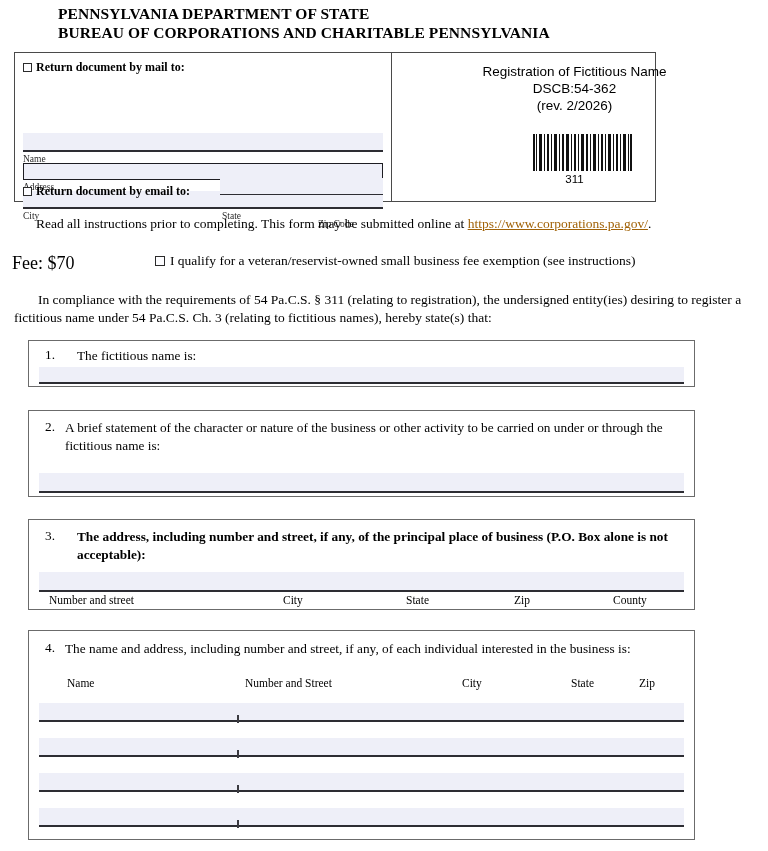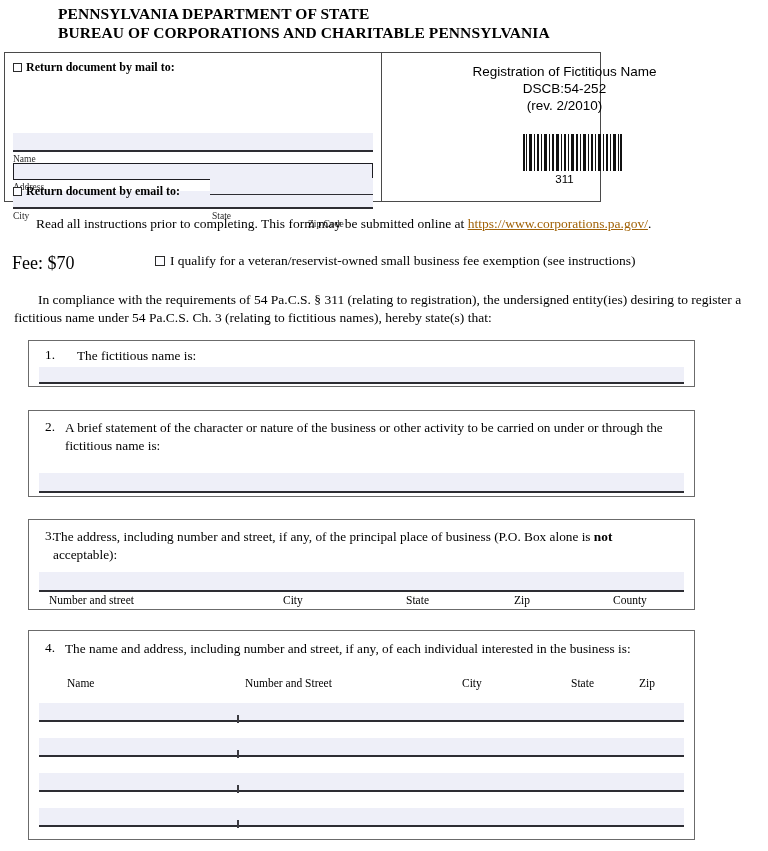--- a/index.html
+++ b/index.html
@@ -26,23 +26,23 @@
     font-size: 15.5px;
     line-height: 19px;
     letter-spacing: 0.1px;
     margin-left: 44px;
   }
   .agency-header .line2 { display: block; }
 
   
   .header-box {
     position: absolute;
-    left: 4px;
+    left: 14px;
     top: 52px;
-    width: 597px;
+    width: 642px;
     height: 150px;
     border: 1.4px solid #4a4a4a;
     box-sizing: border-box;
     text-decoration: underline;
   }
   .header-box-divider {
     position: absolute;
     left: 376px;
     top: 0;
     width: 0;
@@ -235,22 +235,22 @@
     <div class="sublabel" style="left:303px; top:158px;margin-top:8px;">Zip Code</div>
 
     <div class="email-chk-row">
       <span class="chk"></span><span>Return document by email to:</span>
     </div>
     <div class="fill-line plain" style="left:205px; top:125px; width:163px; height:17px;"></div>
   </div>
 
   <div class="formid-block">
     <div class="t">Registration of Fictitious Name</div>
-    <div class="t" style="margin-top:0">DSCB:54-252</div>
-    <div class="t" style="margin-top:0">(rev. 2/2010)</div>
+    <div class="t" style="margin-top:0">DSCB:54-362</div>
+    <div class="t" style="margin-top:0">(rev. 2/2026)</div>
 
     <svg class="barcode" viewBox="0 0 99 37" preserveAspectRatio="none">
       <rect x="0" y="0" width="2" height="37" fill="#111"></rect>
       <rect x="3" y="0" width="1" height="37" fill="#111"></rect>
       <rect x="6" y="0" width="3" height="37" fill="#111"></rect>
       <rect x="11" y="0" width="1" height="37" fill="#111"></rect>
       <rect x="14" y="0" width="2" height="37" fill="#111"></rect>
       <rect x="18" y="0" width="1" height="37" fill="#111"></rect>
       <rect x="21" y="0" width="3" height="37" fill="#111"></rect>
       <rect x="26" y="0" width="1" height="37" fill="#111"></rect>
@@ -296,21 +296,21 @@
 </div>
 
 <div class="item-box" style="left:28px; top:410px; width:667px; height:87px;">
   <div class="item-num" style="left:16px; top:8px;">2.</div>
   <div class="item-text" style="left:36px; top:8px; width:620px;">A brief statement of the character or nature of the business or other activity to be carried on under or through the fictitious name is:</div>
   <div class="fill-line" style="left:10px; top:62px; width:645px; height:20px;"></div>
 </div>
 
 <div class="item-box" style="left:28px; top:519px; width:667px; height:91px;">
   <div class="item-num" style="left:16px; top:8px;">3.</div>
-  <div class="item-text" style="left:24px; top:8px; width:620px;"><span>The address, including number and street, if any, of the principal place of business (P.O. Box alone is </span><b>not</b><span> acceptable):</span></div>
+  <div class="item-text" style="left:48px; top:8px; width:620px;font-weight:bold;"><span>The address, including number and street, if any, of the principal place of business (P.O. Box alone is </span><b>not</b><span> acceptable):</span></div>
   <div class="fill-line" style="left:10px; top:52px; width:645px; height:20px;"></div>
   <div class="colhdr" style="left:20px; top:74px;">Number and street</div>
   <div class="colhdr" style="left:254px; top:74px;">City</div>
   <div class="colhdr" style="left:377px; top:74px;">State</div>
   <div class="colhdr" style="left:485px; top:74px;">Zip</div>
   <div class="colhdr" style="left:584px; top:74px;">County</div>
 </div>
 
 <div class="item-box" style="left:28px; top:630px; width:667px; height:210px;">
   <div class="item-num" style="left:16px; top:9px;">4.</div>

